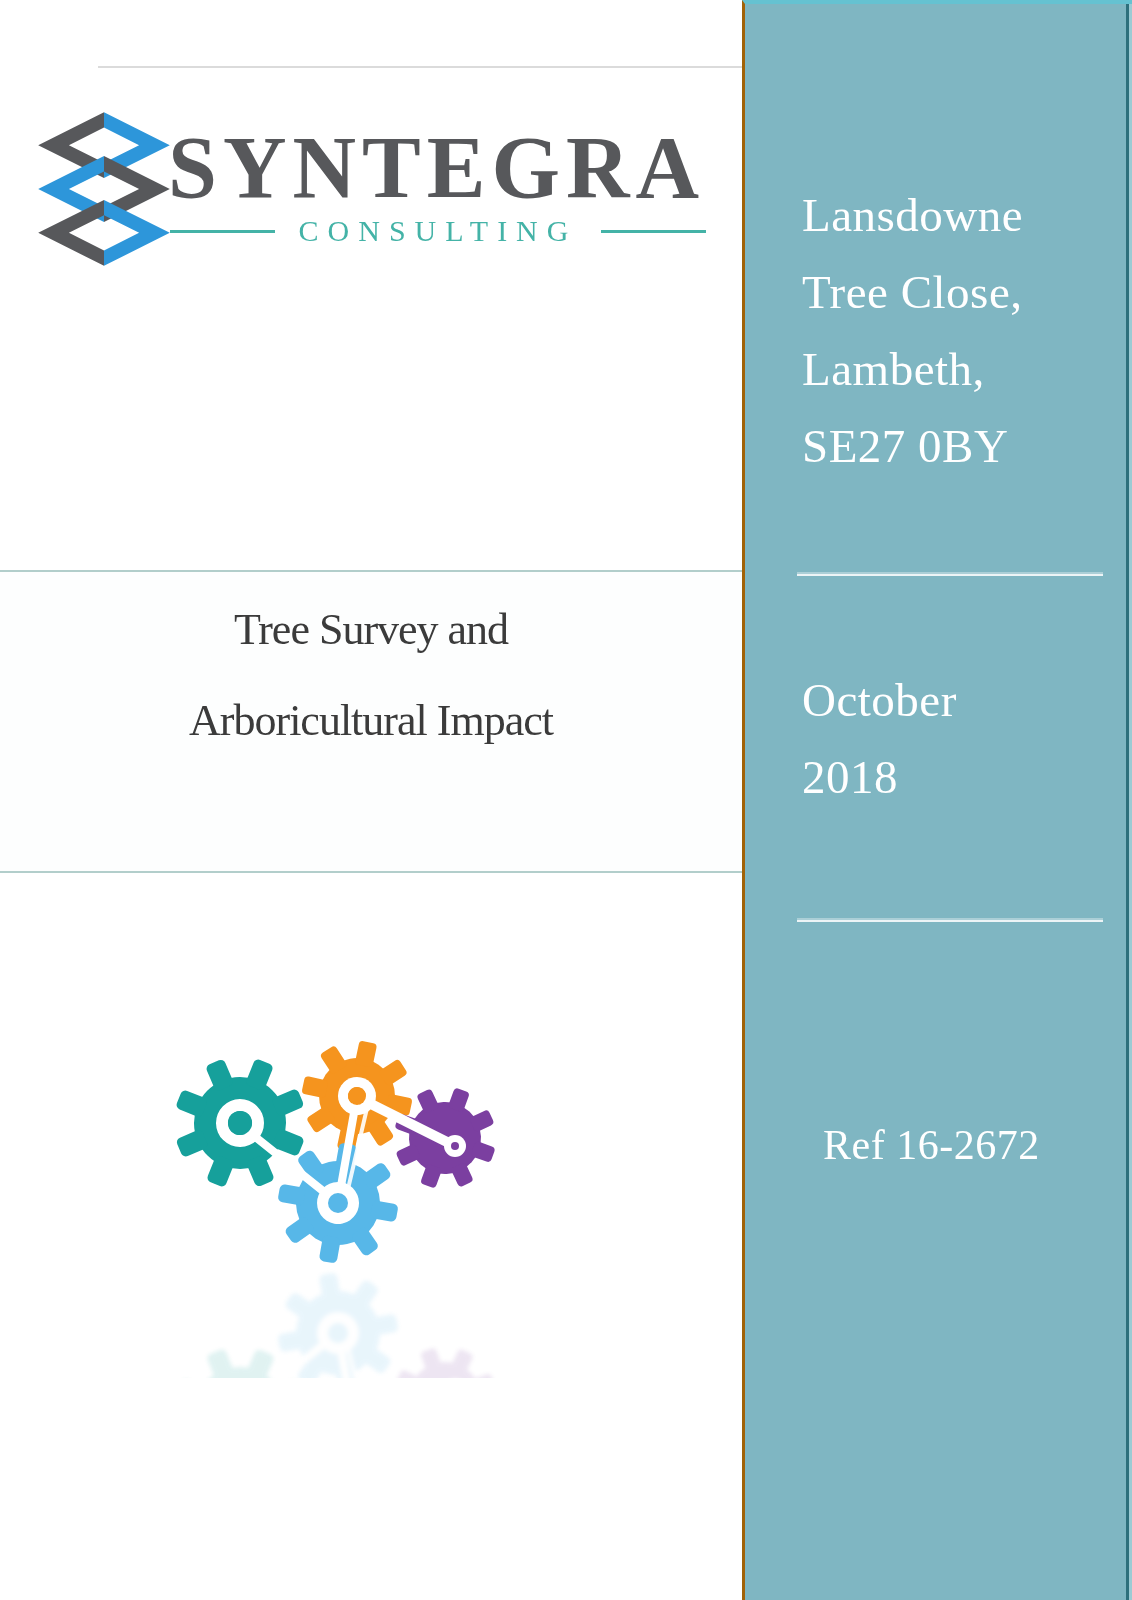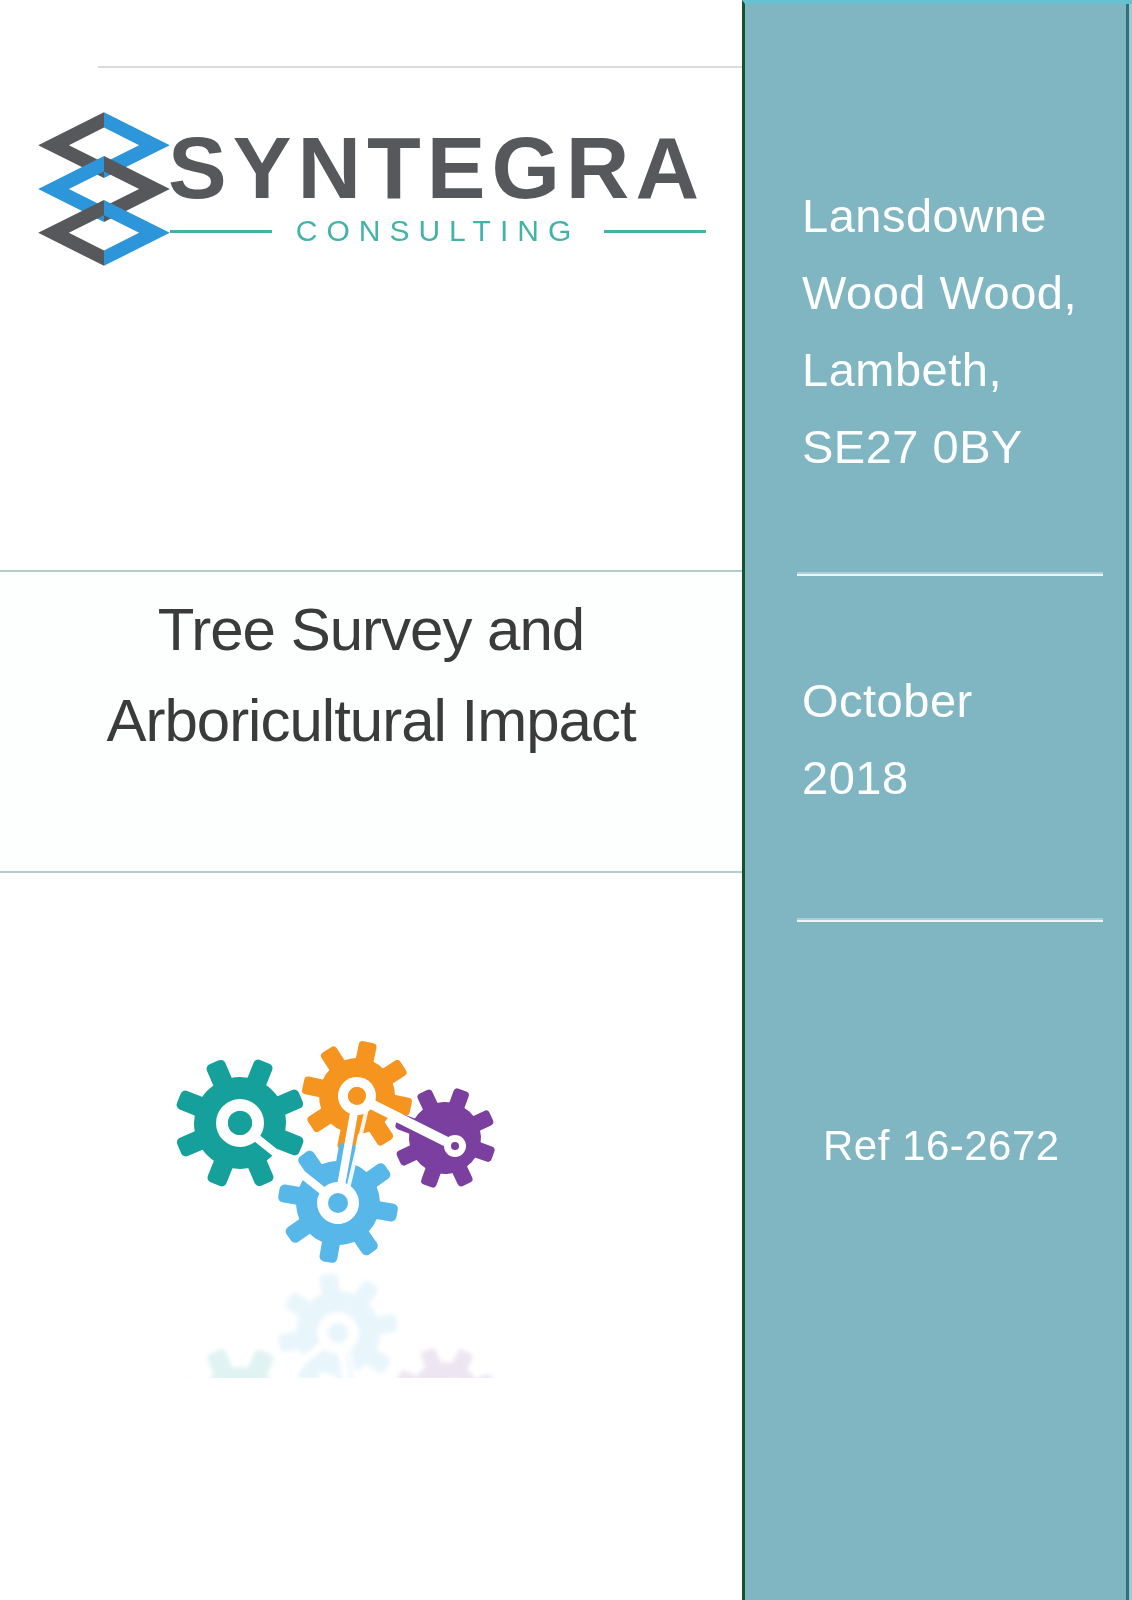--- a/index.html
+++ b/index.html
@@ -1,21 +1,21 @@
 <!DOCTYPE html>
 <html><head>
 <meta charset="utf-8">
 <style>
   html,body{margin:0;padding:0;background:#ffffff;}
   .page{
     position:relative;
     width:1132px;height:1600px;
     background:#ffffff;
     overflow:hidden;
-    font-family:Liberation Sans, sans-serif;
+    font-family:Liberation Serif, serif;
   }
 
   
   .top-rule{
     position:absolute;left:98px;top:66px;width:644px;height:2px;
     background:#dbdbdb;
   }
 
   
   .logo{
@@ -42,33 +42,33 @@
   .title-block{
     position:absolute;left:0;top:570px;width:742px;height:303px;
     border-top:2px solid #b2cecb;
     border-bottom:2px solid #b2cecb;
     background:#fdfefe;
     box-sizing:border-box;
     text-align:center;
     padding-top:12px;
   }
   .title-line{
-    font-size:60px;font-weight:300;color:#3b3b3b;
+    font-size:44px;font-weight:300;color:#3b3b3b;
     letter-spacing:-1px;line-height:91px;
   }
 
   
   .gears{position:absolute;left:128px;top:978px;width:420px;height:400px;}
   .gears .reflection{filter:blur(2px);}
 
   
   .sidebar{
     position:absolute;left:742px;top:0;width:390px;height:1600px;
     background:#7fb6c2;
-    border-left:3px solid #14532d;
+    border-left:3px solid #a16207;
     border-top:4px solid #65c2d1;
     box-sizing:border-box;
     color:#ffffff;
   }
   .sb-right-dark{
     position:absolute;right:3px;top:0;bottom:0;width:3px;background:#2e707c;
   }
   .sb-right-light{
     position:absolute;right:0;top:0;bottom:0;width:3px;background:#9ccbd4;
   }
@@ -207,21 +207,21 @@
         <circle cx="327" cy="168" r="11" fill="#ffffff"></circle>
         <circle cx="327" cy="168" r="4" fill="#7b3fa0"></circle>
       </g>
     </g>
     <use href="#g-main" class="reflection" transform="translate(0,580) scale(1,-1)" opacity="0.13"></use>
   </svg>
 
   <aside class="sidebar">
     <div class="addr sb-text">
       <div>Lansdowne</div>
-      <div>Wood Wood,</div>
+      <div>Tree Close,</div>
       <div>Lambeth,</div>
       <div>SE27 0BY</div>
     </div>
     <div class="sb-rule rule-1"></div>
     <div class="date sb-text">
       <div>October</div>
       <div>2018</div>
     </div>
     <div class="sb-rule rule-2"></div>
     <div class="ref">Ref 16-2672</div>

